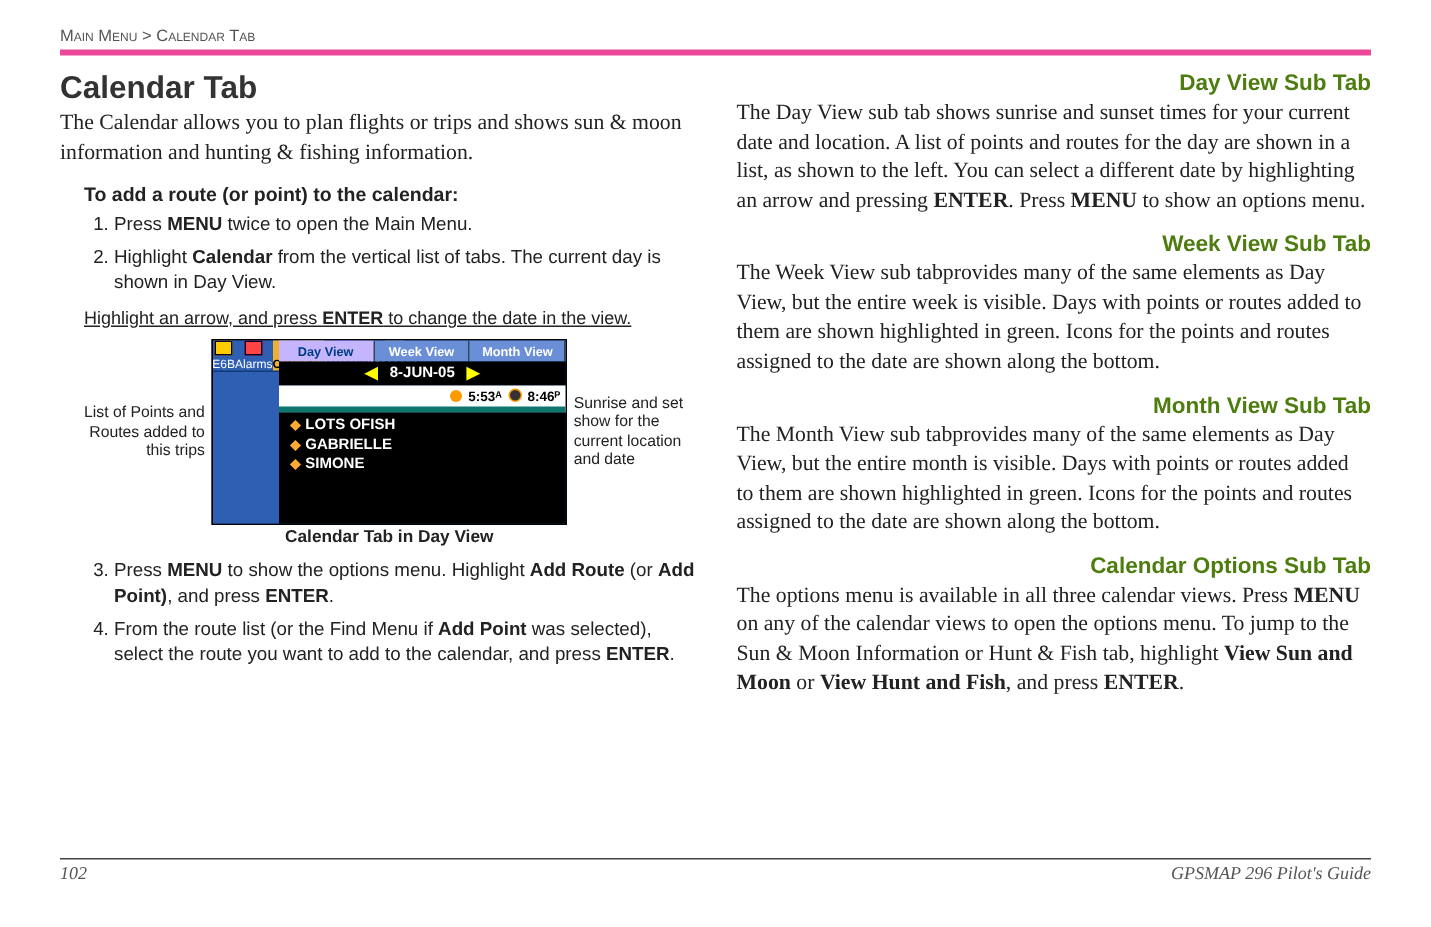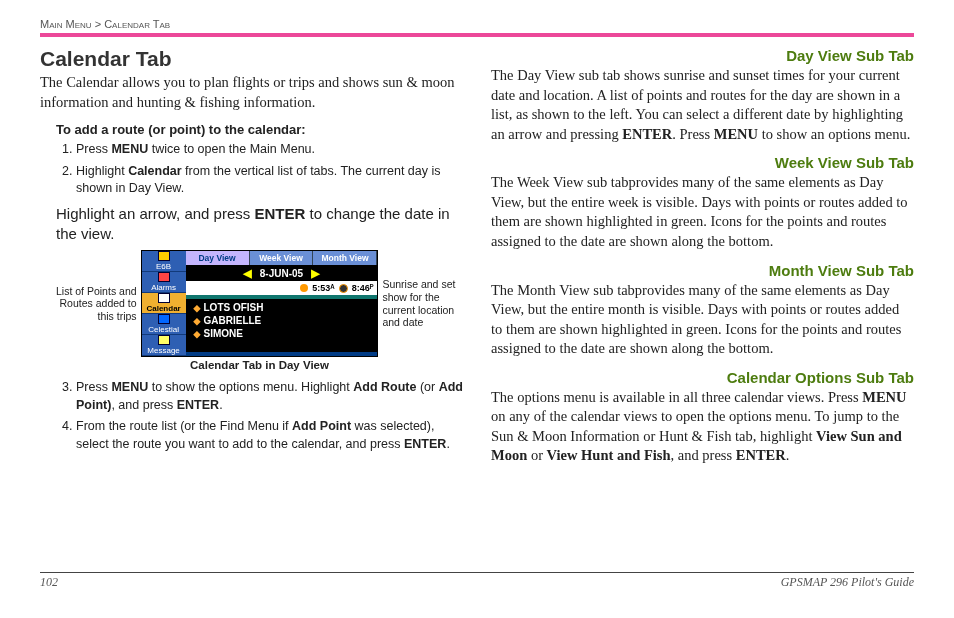--- a/index.html
+++ b/index.html
@@ -67,23 +67,24 @@
   ol.steps {
     font-family: Arial, Helvetica, sans-serif;
     font-size: 12.5px;
     line-height: 1.4;
     margin: 0 0 6px 0;
     padding-left: 20px;
   }
   ol.steps li { margin-bottom: 4px; }
   .note {
     font-family: Arial, Helvetica, sans-serif;
-    font-size: 15px;
+    font-size: 12px;
     line-height: 1.35;
     margin: 4px 0 6px 0;
+    text-decoration: underline;
   }
   .keycap { font-weight: bold; }
   .figwrap {
     display: flex;
     align-items: center;
     gap: 4px;
     margin: 4px 0 2px 0;
   }
   .callout {
     font-family: Arial, Helvetica, sans-serif;
@@ -102,21 +103,21 @@
     font-size: 10px;
     color: #000;
   }
   .ss-row { display: flex; }
   .ss-left-nav {
     width: 44px;
     background: #2e5fb3;
     color: #fff;
     font-size: 8px;
     display: flex;
-    flex-direction: column;
+    flex-direction: row;
   }
   .nav-item {
     height: 20px;
     border-bottom: 1px solid #123a7a;
     display: flex;
     flex-direction: column;
     align-items: center;
     justify-content: center;
     gap: 1px;
   }
@@ -154,21 +155,21 @@
     font-size:9px;
     font-weight:bold;
     align-items:center;
     justify-content:flex-end;
     gap:4px;
     padding:0 4px;
     border-bottom:4px solid #0f766e;
   }
   .ss-sun-icon { width:8px;height:8px;border-radius:50%;background:#f90;}
   .ss-sun-icon2 { width:7px;height:7px;border-radius:50%;background:#333;border:1px solid #f90;}
-  .ss-list { background:#000; color:#fff; font-weight:bold; font-size:10px; padding:2px 4px 3px 4px; min-height:48px;}
+  .ss-list { background:#000; color:#fff; font-weight:bold; font-size:10px; padding:2px 4px 24px 4px; min-height:48px;}
   .ss-list div { padding:1px 0 1px 4px; }
   .ss-list .bullet::before{ content:"\25C6"; color:#fa3; margin-right:3px; font-size:9px;}
   .figcap {
     font-family: Arial, Helvetica, sans-serif;
     font-weight: bold;
     font-size: 11.5px;
     text-align: center;
     margin: 2px 0 8px 0;
   }
   .footer {

